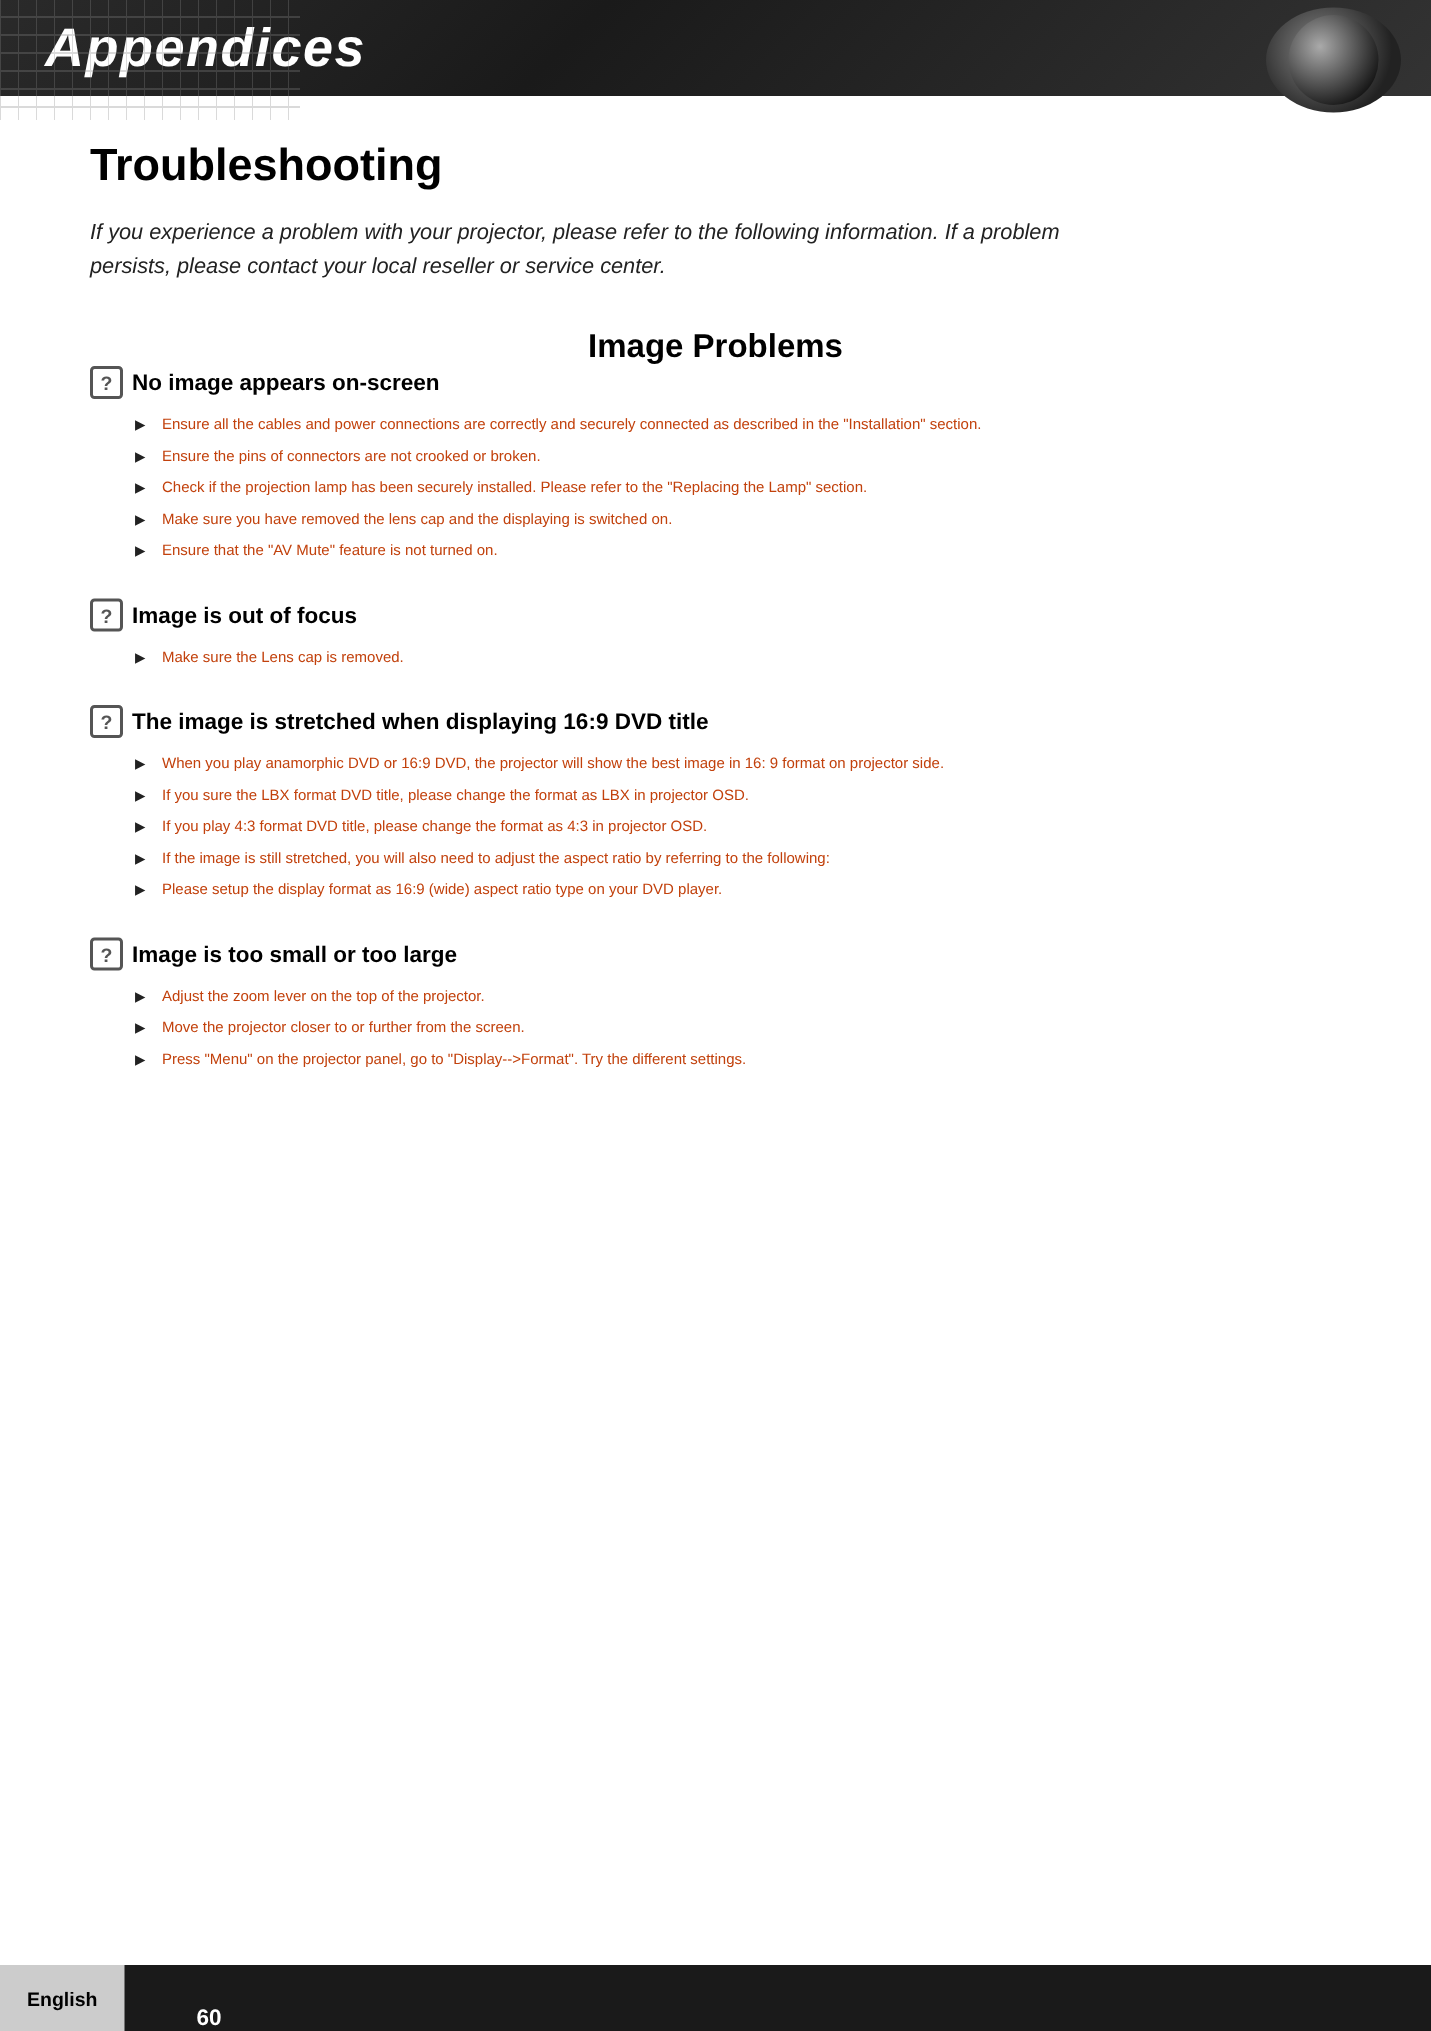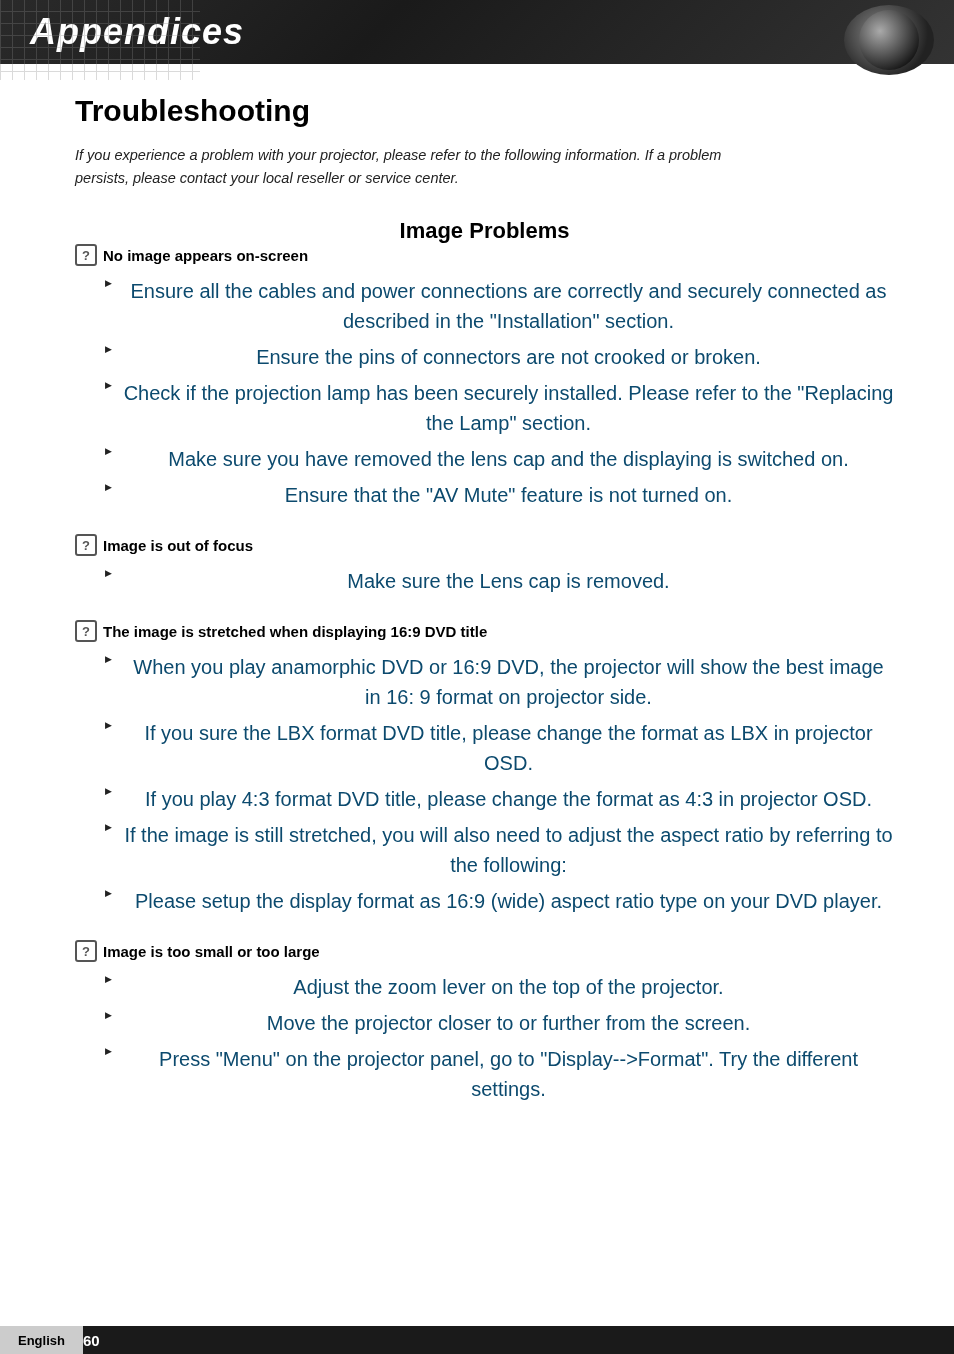--- a/index.html
+++ b/index.html
@@ -44,21 +44,21 @@
     }
     .header-logo-inner {
       width: 60px;
       height: 60px;
       border-radius: 50%;
       background: radial-gradient(circle at 35% 35%, #aaa, #111 80%);
     }
 
     
     .content {
-      padding: 30px 60px 80px 75px;
+      padding: 30px 60px 80px 60px;
     }
 
     
     .section-title {
       font-size: 30px;
       font-weight: bold;
       color: #000;
       margin-bottom: 16px;
     }
 
@@ -110,45 +110,45 @@
 
     .bullet-list {
       list-style: none;
       padding-left: 30px;
     }
 
     .bullet-list li {
       position: relative;
       padding-left: 18px;
       margin-bottom: 6px;
-      font-size: 20px;
+      font-size: 10px;
       line-height: 1.5;
-      color: #0c4a6e;
-      text-align: center;
+      color: #c2410c;
     }
 
     .bullet-list li::before {
       content: '▶';
       position: absolute;
       left: 0;
       top: 1px;
       font-size: 9px;
       color: #222;
     }
 
     
     .footer {
       position: absolute;
       bottom: 0;
       left: 0;
       right: 0;
-      height: 28px;
+      height: 44px;
       background: #1a1a1a;
       display: flex;
-      align-items: center;
+      align-items: flex-end;
+      gap: 48px;
     }
 
     .footer-lang {
       background: #cccccc;
       color: #000;
       font-size: 13px;
       font-weight: bold;
       padding: 6px 18px;
       margin-left: 0;
       height: 100%;

